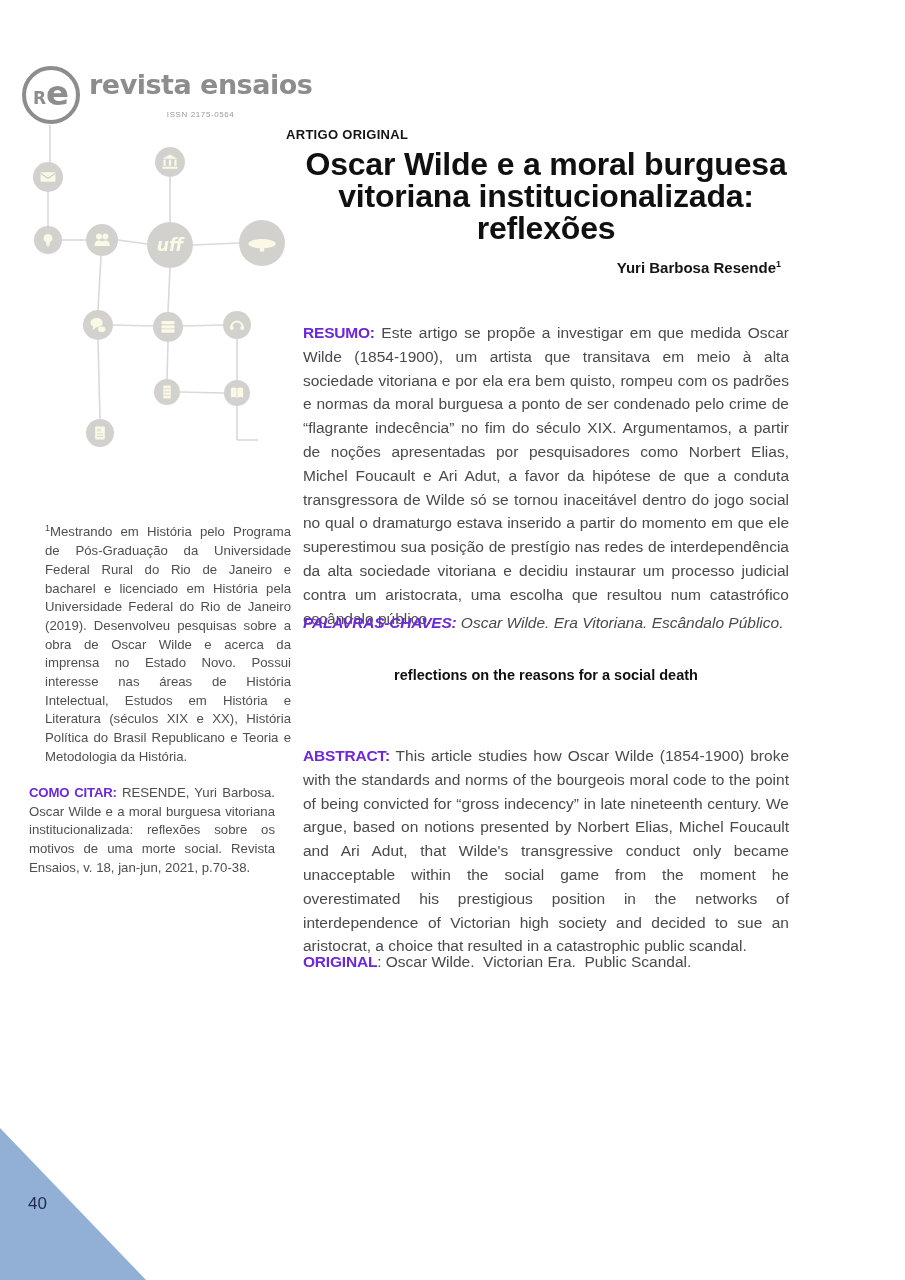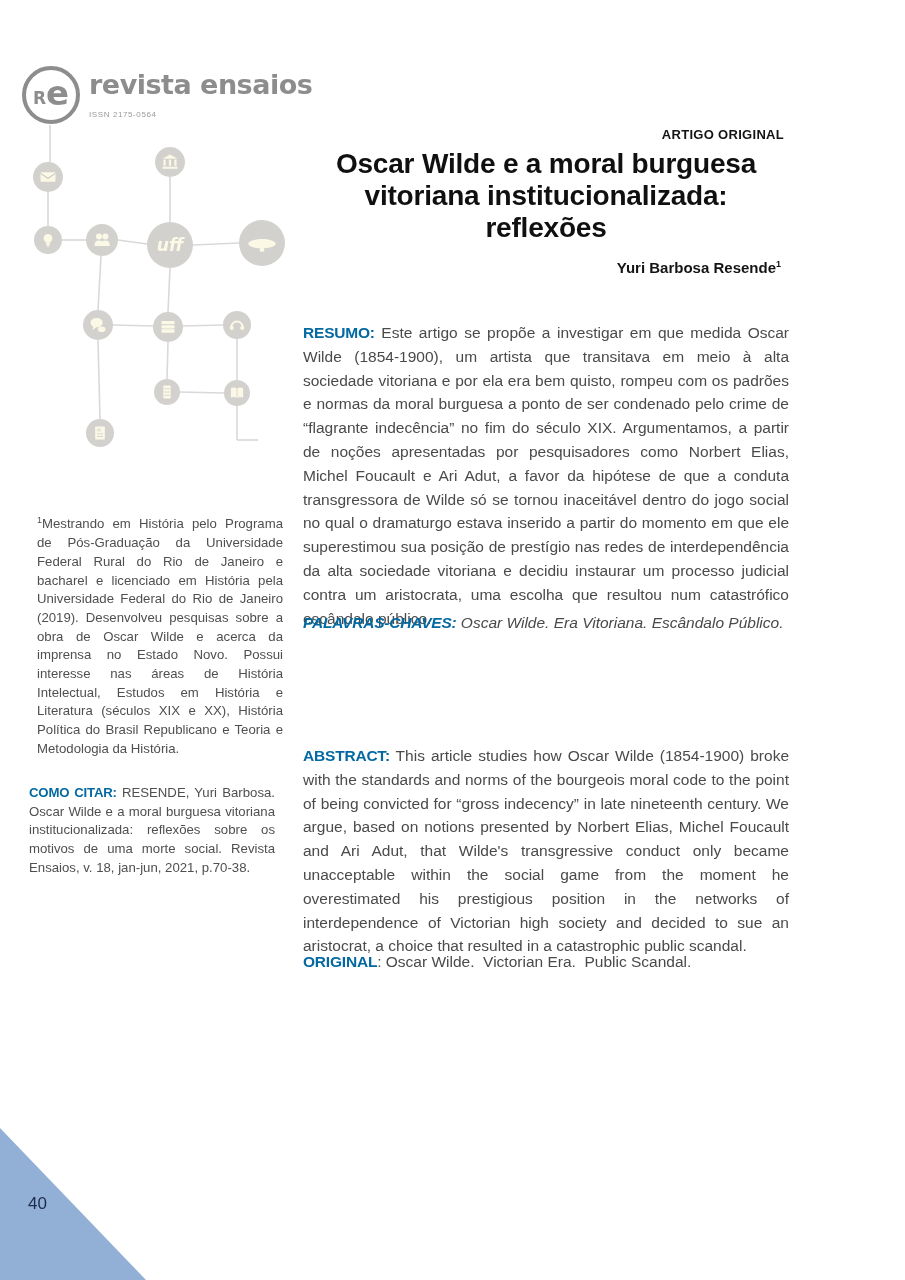--- a/index.html
+++ b/index.html
@@ -14,49 +14,49 @@
     width:50px;height:50px;border:4px solid #8d8d8d;border-radius:50%;
     display:flex;align-items:center;justify-content:center;color:#8d8d8d;
     font-family:"DejaVu Sans",sans-serif;font-weight:bold;line-height:1;
   }
   .logo-circle .lr{font-size:17px;margin-top:6px;}
   .logo-circle .le{font-size:34px;margin-top:-4px;}
   .logo-word{
     font-family:"DejaVu Sans",sans-serif;font-weight:bold;font-size:27px;
     color:#8d8d8d;letter-spacing:-0.5px;line-height:1;
   }
-  .logo-issn{font-size:8px;color:#9a9a9a;text-align:left;margin-top:12px;letter-spacing:0.6px;}
+  .logo-issn{font-size:8px;color:#9a9a9a;text-align:center;margin-top:12px;letter-spacing:0.6px;}
   
   #wm{position:absolute;left:0;top:0;opacity:0.32;pointer-events:none;}
   
   .category{
-    position:absolute;left:312px;top:127px;width:472px;text-align:right;
+    position:absolute;left:286px;top:127px;width:472px;
     font-size:13px;font-weight:bold;color:#141414;letter-spacing:0.3px;
   }
   .title{
     position:absolute;left:303px;top:148px;width:486px;text-align:center;
-    font-size:28px;line-height:32px;font-weight:bold;color:#101010;letter-spacing:-0.2px;
+    font-size:32px;line-height:32px;font-weight:bold;color:#101010;letter-spacing:-0.2px;
   }
   .author{
     position:absolute;left:303px;top:259px;width:478px;text-align:right;
     font-size:15px;font-weight:bold;color:#141414;
   }
   .author sup,.fn sup{font-size:9px;}
   .para{position:absolute;left:303px;width:486px;text-align:justify;
     font-size:15.5px;line-height:23.8px;color:#4a4a4a;}
   .p-resumo{top:321px;}
   .p-palavras{top:611px;text-align:left;}
   .title-en{
     position:absolute;left:303px;top:666px;width:486px;text-align:center;
     font-size:14.5px;line-height:19px;font-weight:bold;color:#101010;
   }
   .p-abstract{top:744px;}
   .p-keywords{top:950px;text-align:left;}
   .pre{white-space:pre-wrap;}
-  .lbl{font-weight:bold;color:#0369a1;letter-spacing:-0.2px;margin-top:24px;}
+  .lbl{font-weight:bold;color:#6d28d9;letter-spacing:-0.2px;margin-top:24px;}
   
   .fn,.cite{
     position:absolute;left:29px;width:246px;text-align:justify;
     font-size:13.2px;line-height:18.7px;color:#4f4f4f;
   }
   .fn{top:503px;}
   .cite{top:784px;}
   
   .corner-triangle{
     position:absolute;left:0;bottom:0;width:146px;height:152px;
@@ -213,32 +213,33 @@
     <span class="lbl">RESUMO:</span>
     <span>Este artigo se propõe a investigar em que medida Oscar Wilde (1854-1900), um artista que transitava em meio à alta sociedade vitoriana e por ela era bem quisto, rompeu com os padrões e normas da moral burguesa a ponto de ser condenado pelo crime de “flagrante indecência” no fim do século XIX. Argumentamos, a partir de noções apresentadas por pesquisadores como Norbert Elias, Michel Foucault e Ari Adut, a favor da hipótese de que a conduta transgressora de Wilde só se tornou inaceitável dentro do jogo social no qual o dramaturgo estava inserido a partir do momento em que ele superestimou sua posição de prestígio nas redes de interdependência da alta sociedade vitoriana e decidiu instaurar um processo judicial contra um aristocrata, uma escolha que resultou num catastrófico escândalo público.</span>
   </p>
 
   <p class="para p-palavras" style="margin:0;font-style:italic;">
     <span class="lbl">PALAVRAS-CHAVES:</span>
     <span>Oscar Wilde. Era Vitoriana. Escândalo Público.</span>
   </p>
 
   <div class="title-en">
+    <div>reflections on the reasons for a social death</div>
   </div>
 
   <p class="para p-abstract" style="margin:0;">
     <span class="lbl">ABSTRACT:</span>
     <span>This article studies how Oscar Wilde (1854-1900) broke with the standards and norms of the bourgeois moral code to the point of being convicted for “gross indecency” in late nineteenth century. We argue, based on notions presented by Norbert Elias, Michel Foucault and Ari Adut, that Wilde's transgressive conduct only became unacceptable within the social game from the moment he overestimated his prestigious position in the networks of interdependence of Victorian high society and decided to sue an aristocrat, a choice that resulted in a catastrophic public scandal.</span>
   </p>
 
   <p class="para p-keywords" style="margin:0;">
     <span class="lbl">ORIGINAL</span><span class="pre">: Oscar Wilde.  Victorian Era.  Public Scandal.</span>
   </p>
 
-  <p class="fn" style="margin:8px;">
+  <p class="fn" style="margin:16px;">
     <sup>1</sup><span>Mestrando em História pelo Programa de Pós-Graduação da Universidade Federal Rural do Rio de Janeiro e bacharel e licenciado em História pela Universidade Federal do Rio de Janeiro (2019). Desenvolveu pesquisas sobre a obra de Oscar Wilde e acerca da imprensa no Estado Novo. Possui interesse nas áreas de História Intelectual, Estudos em História e Literatura (séculos XIX e XX), História Política do Brasil Republicano e Teoria e Metodologia da História.</span>
   </p>
 
   <p class="cite" style="margin:0;">
     <span class="lbl">COMO CITAR:</span>
     <span>RESENDE, Yuri Barbosa. Oscar Wilde e a moral burguesa vitoriana institucionalizada: reflexões sobre os motivos de uma morte social. Revista Ensaios, v. 18, jan-jun, 2021, p.70-38.</span>
   </p>
 
   <div class="corner-triangle" style="background: rgb(146, 175, 213);"></div>
   <div class="page-number" style="color: rgb(29, 43, 77);">40</div>

